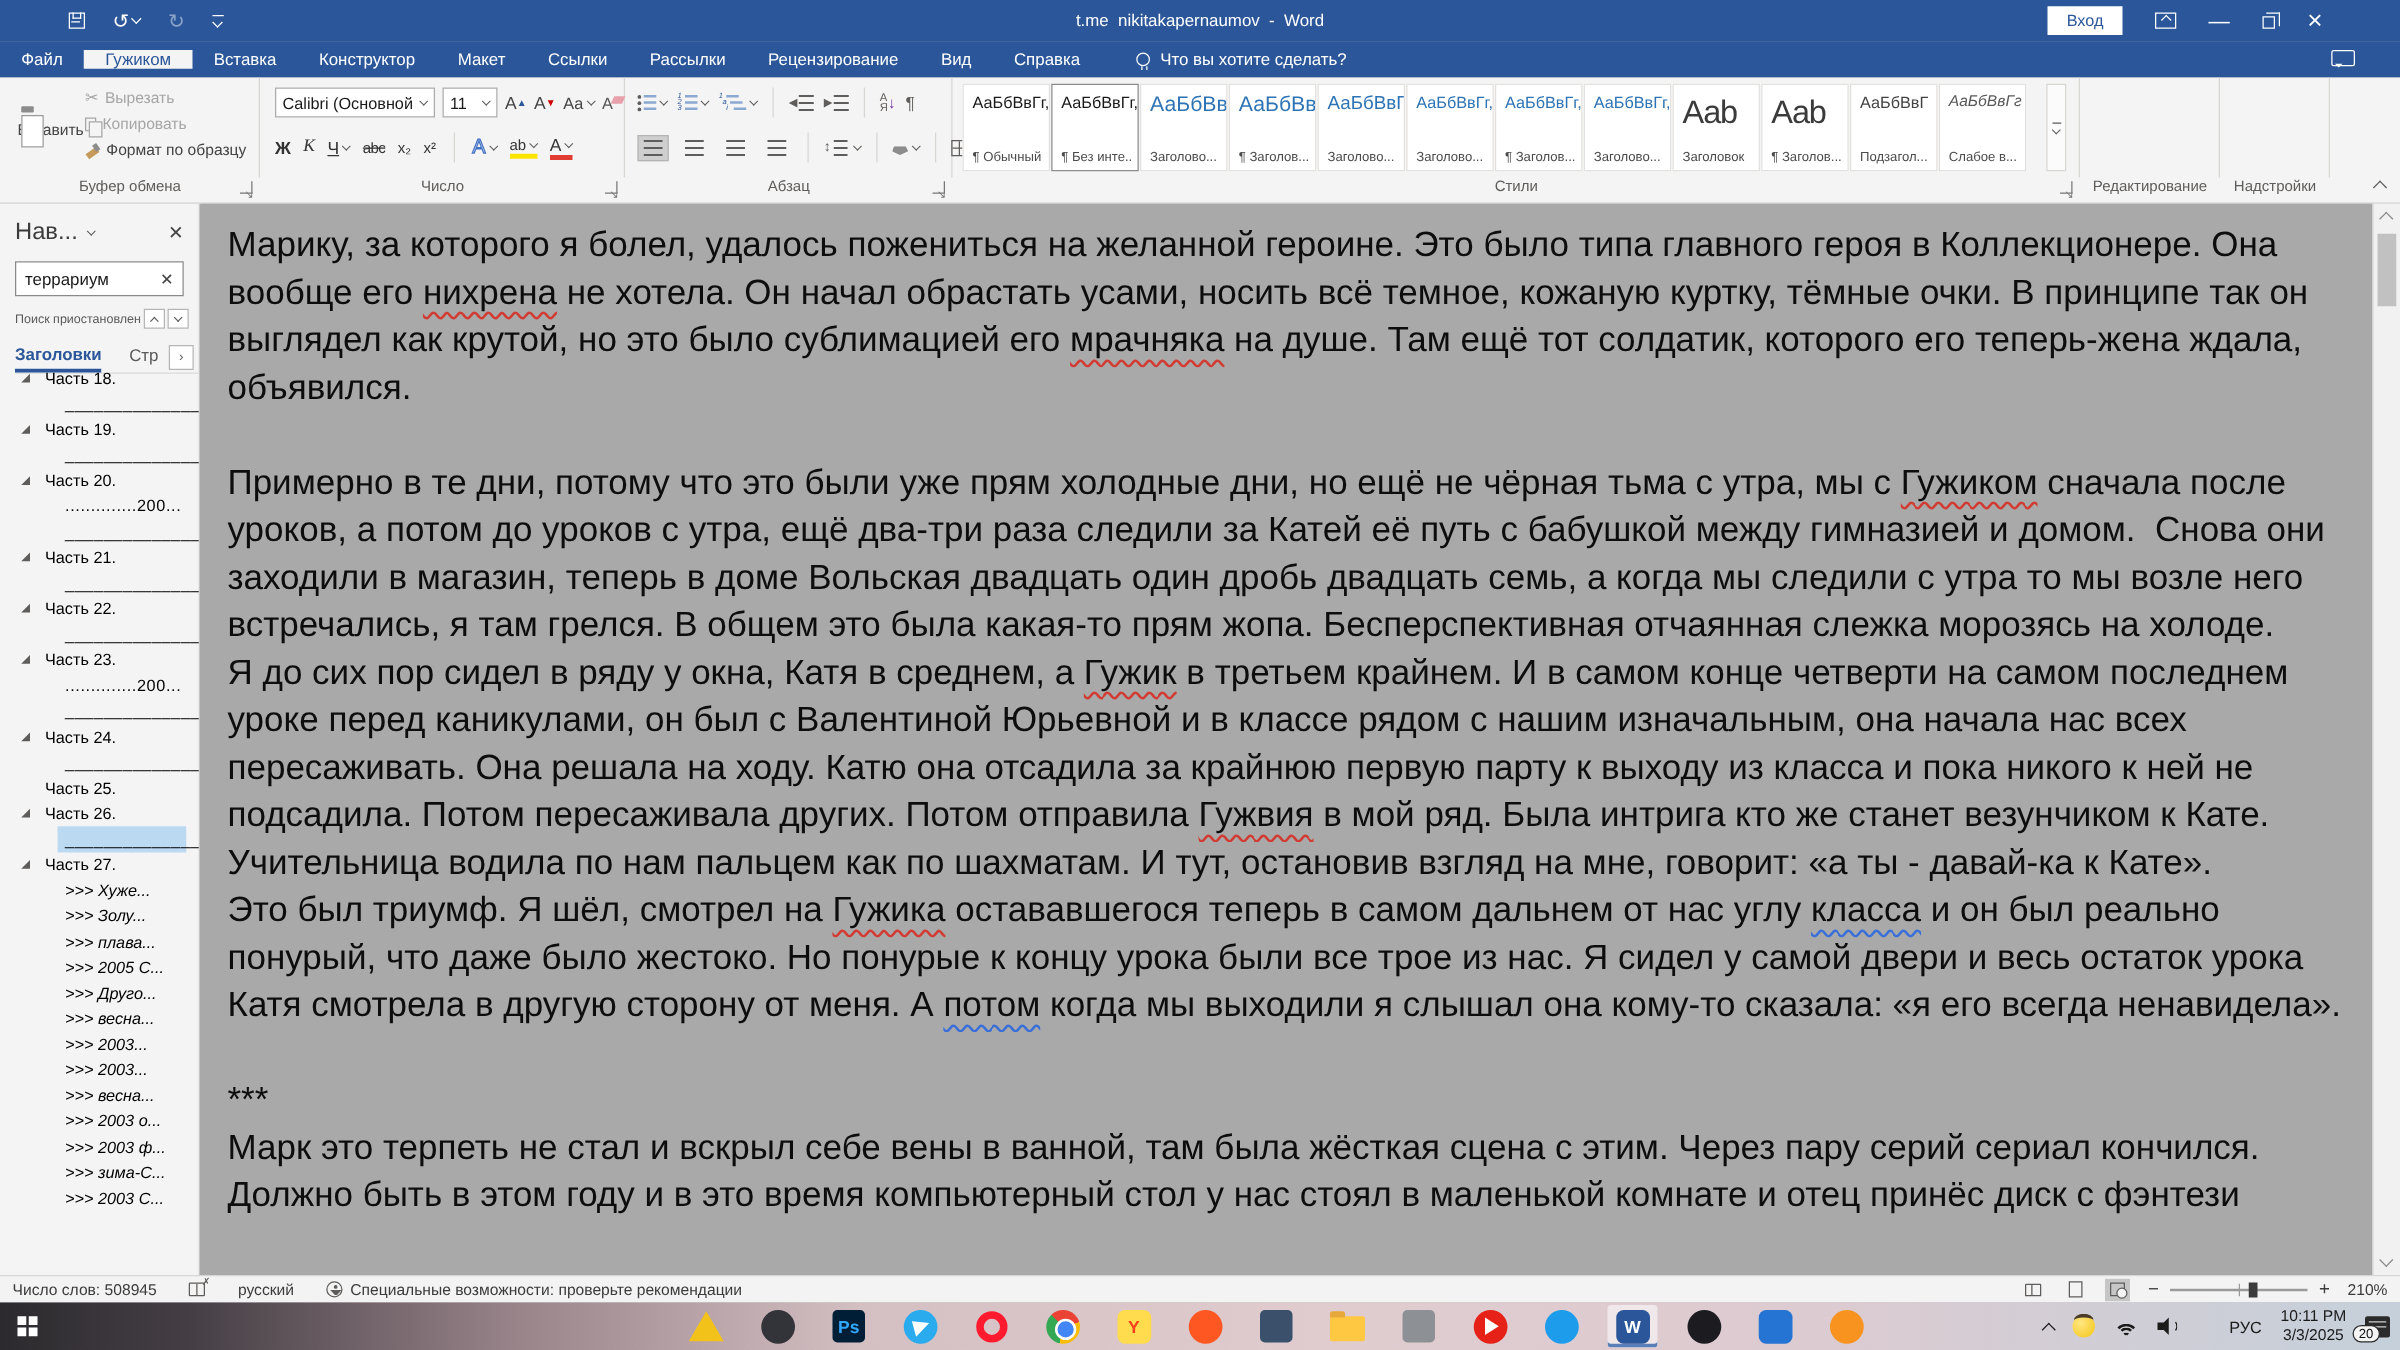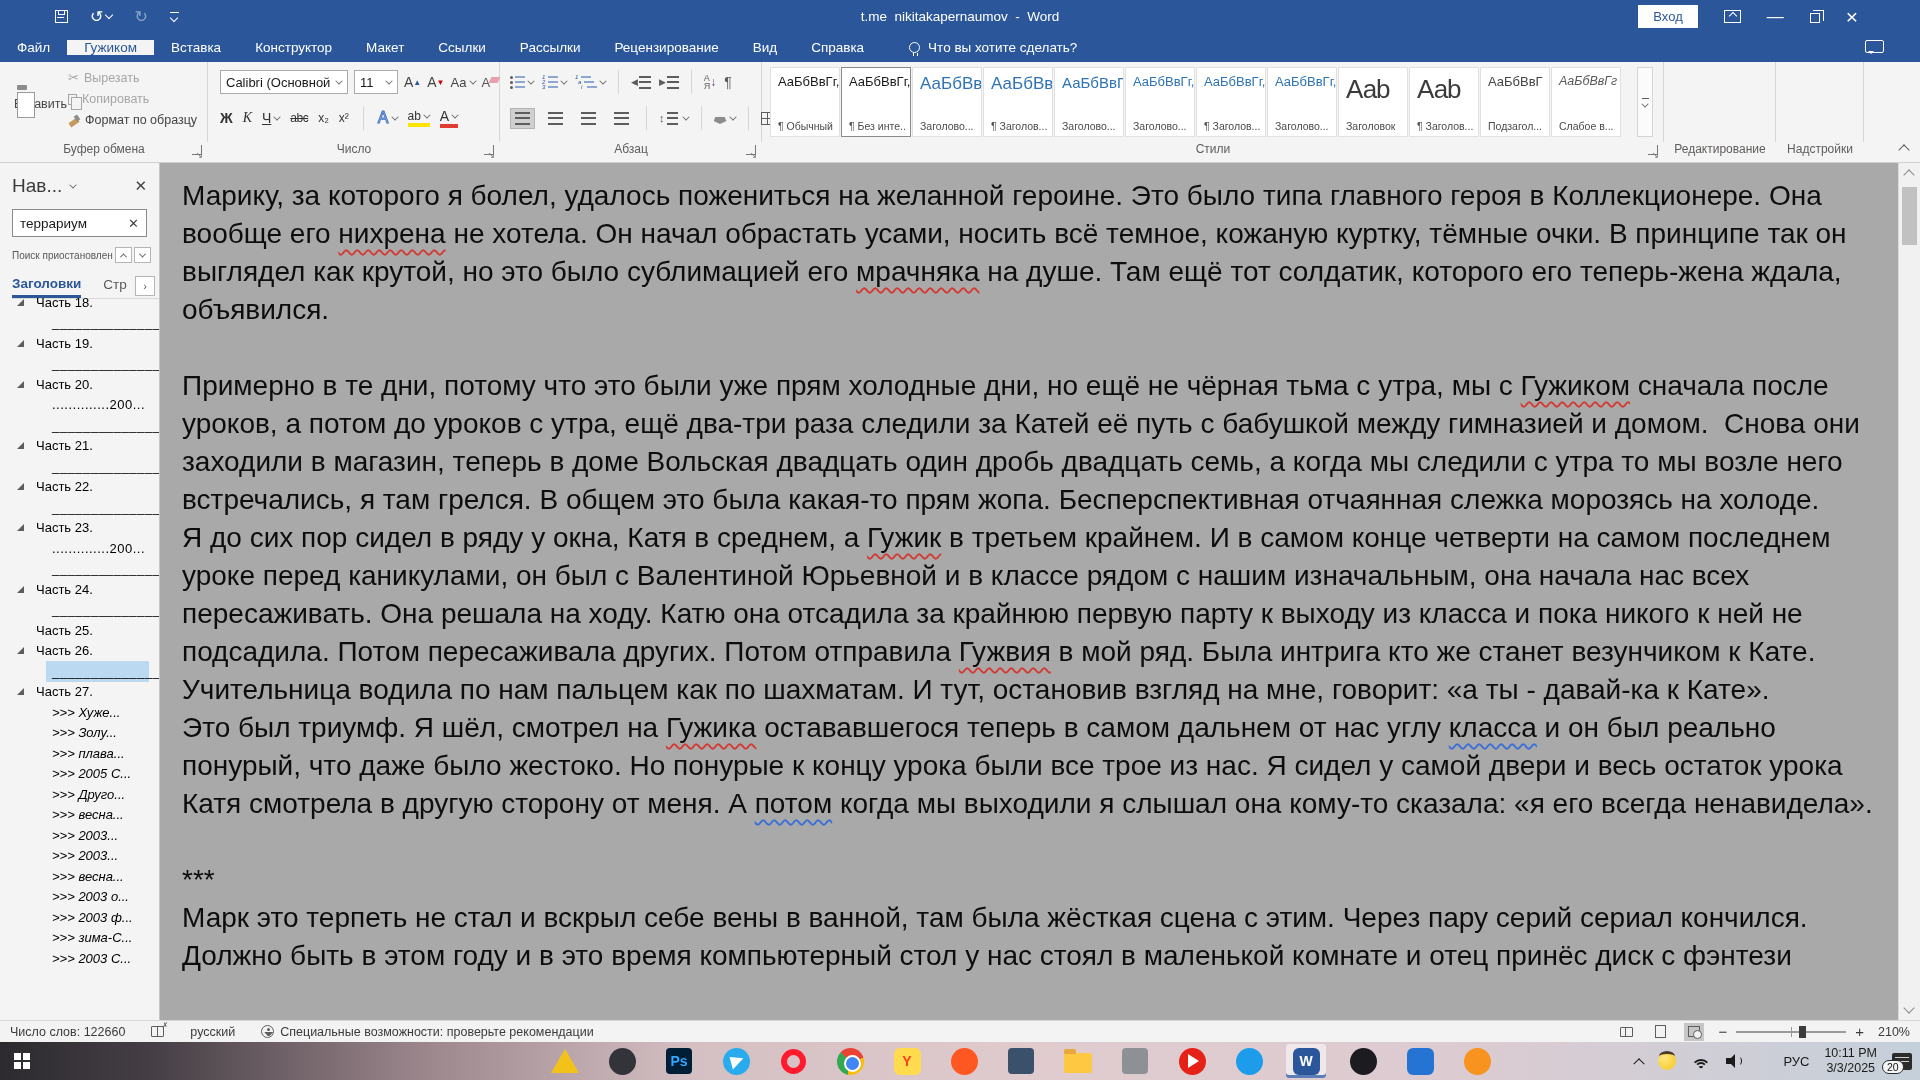--- a/index.html
+++ b/index.html
@@ -649,21 +649,21 @@
   </div>
 
   <div class="vscroll">
     <span class="up"></span>
     <span class="vthumb"></span>
     <span class="down"></span>
   </div>
 
   <div class="statusbar">
     <div class="sb-left">
-      <span>Число слов: 122660</span>
+      <span>Число слов: 508945</span>
       <span class="book"></span>
       <span>русский</span>
       <span style="display:flex;align-items:center;gap:6px;">
         <span class="acc-person"></span>
         <span>Специальные возможности: проверьте рекомендации</span>
       </span>
     </div>
     <div class="sb-right">
       <span class="vm">
           <span class="vm-read"></span>

